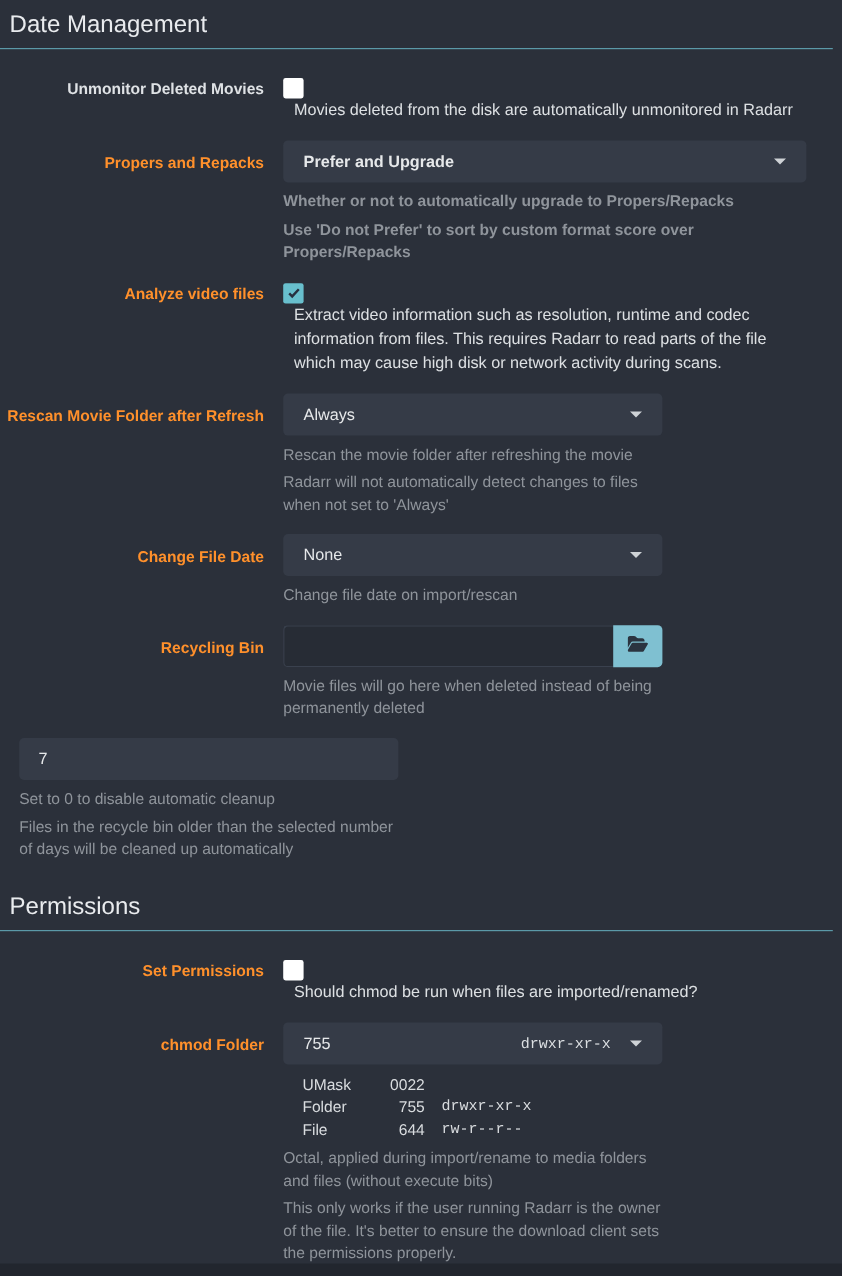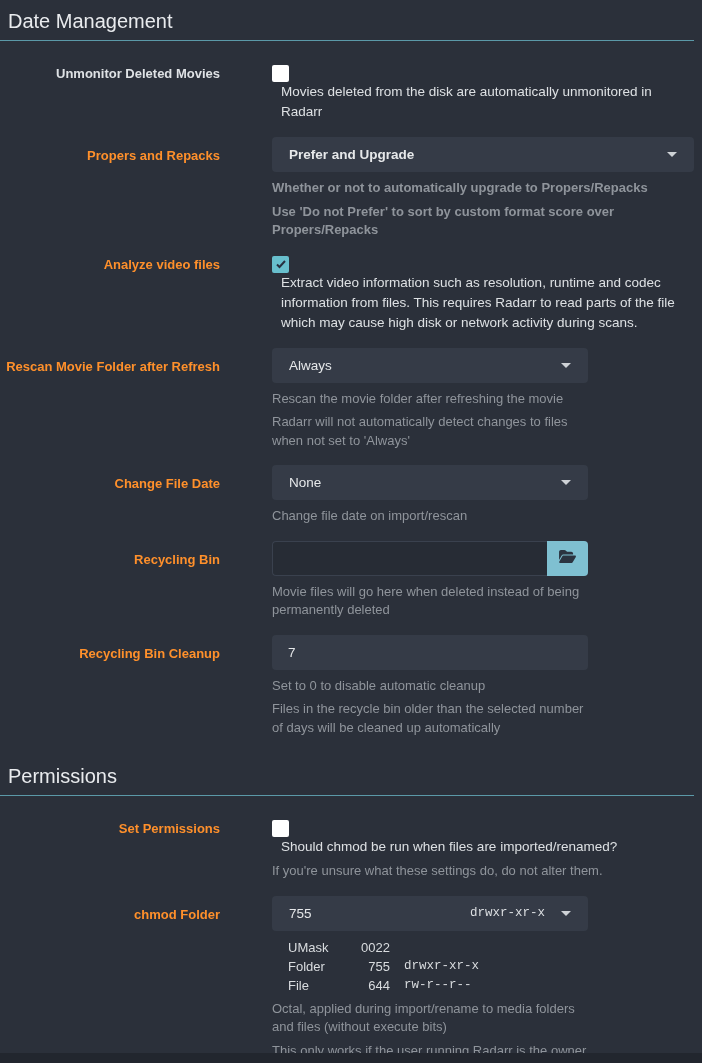--- a/index.html
+++ b/index.html
@@ -25,21 +25,21 @@
   .content { padding: 8px 8px 0 0; }
 
   .section-title {
     font-size: 20px; font-weight: 400; color:#e9ebee;
     padding: 2px 0 7px 8px;
     border-bottom: 1px solid var(--accent-line);
     margin-bottom: 23px;
   }
   .section + .section { margin-top: 26px; }
 
-  .fg { display:flex; margin-bottom: 15px; gap: 36px; }
+  .fg { display:flex; margin-bottom: 15px; }
   .fg-label {
     width: 220px; min-width: 220px;
     text-align: right;
     font-size: 13px; font-weight: bold;
     color: var(--text-white);
     padding-top: 11px;
     line-height: 15px;
   }
   .fg.top-align .fg-label { padding-top: 2px; }
   .fg-label.advanced { color: var(--advanced-label); }
@@ -209,21 +209,20 @@
                   <path d="M88.7 223.8L0 375.8V96C0 60.7 28.7 32 64 32H181.5c17 0 33.3 6.7 45.3 18.7l26.5 26.5c12 12 28.3 18.7 45.3 18.7H416c35.3 0 64 28.7 64 64v32H144c-22.8 0-43.8 12.1-55.3 31.8zm27.6 16.1C122.1 230 132.6 224 144 224H544c11.5 0 22 6.1 27.7 16.1s5.7 22.2-.1 32.1l-112 192C453.9 474 443.4 480 432 480H32c-11.5 0-22-6.1-27.7-16.1s-5.7-22.2 .1-32.1l112-192z"></path>
                 </svg>
               </span>
             </button>
           </div>
           <div class="help first">Movie files will go here when deleted instead of being permanently deleted</div>
         </div>
       </div>
 
       <div class="fg">
-        <div class="fg-label advanced">Recycling Bin Cleanup</div>
         <div class="fg-control">
           <input class="text-input" type="text" value="7" style="">
           <div class="help first">Set to 0 to disable automatic cleanup</div>
           <div class="help">Files in the recycle bin older than the selected number of days will be cleaned up automatically</div>
         </div>
       </div>
     </div>
 
     <div class="section">
       <div class="section-title">Permissions</div>
@@ -232,21 +231,20 @@
         <div class="fg-label advanced">Set Permissions</div>
         <div class="fg-control cb">
           <div class="checkbox-row">
             <div class="checkbox">
               <span>
                 
               </span>
             </div>
             <div class="cb-text">Should chmod be run when files are imported/renamed?</div>
           </div>
-          <div class="help">If you're unsure what these settings do, do not alter them.</div>
         </div>
       </div>
 
       <div class="fg">
         <div class="fg-label advanced">chmod Folder</div>
         <div class="fg-control">
           <div class="select">
             <span>755</span>
             <span class="right">
               <span class="mono">drwxr-xr-x</span>

